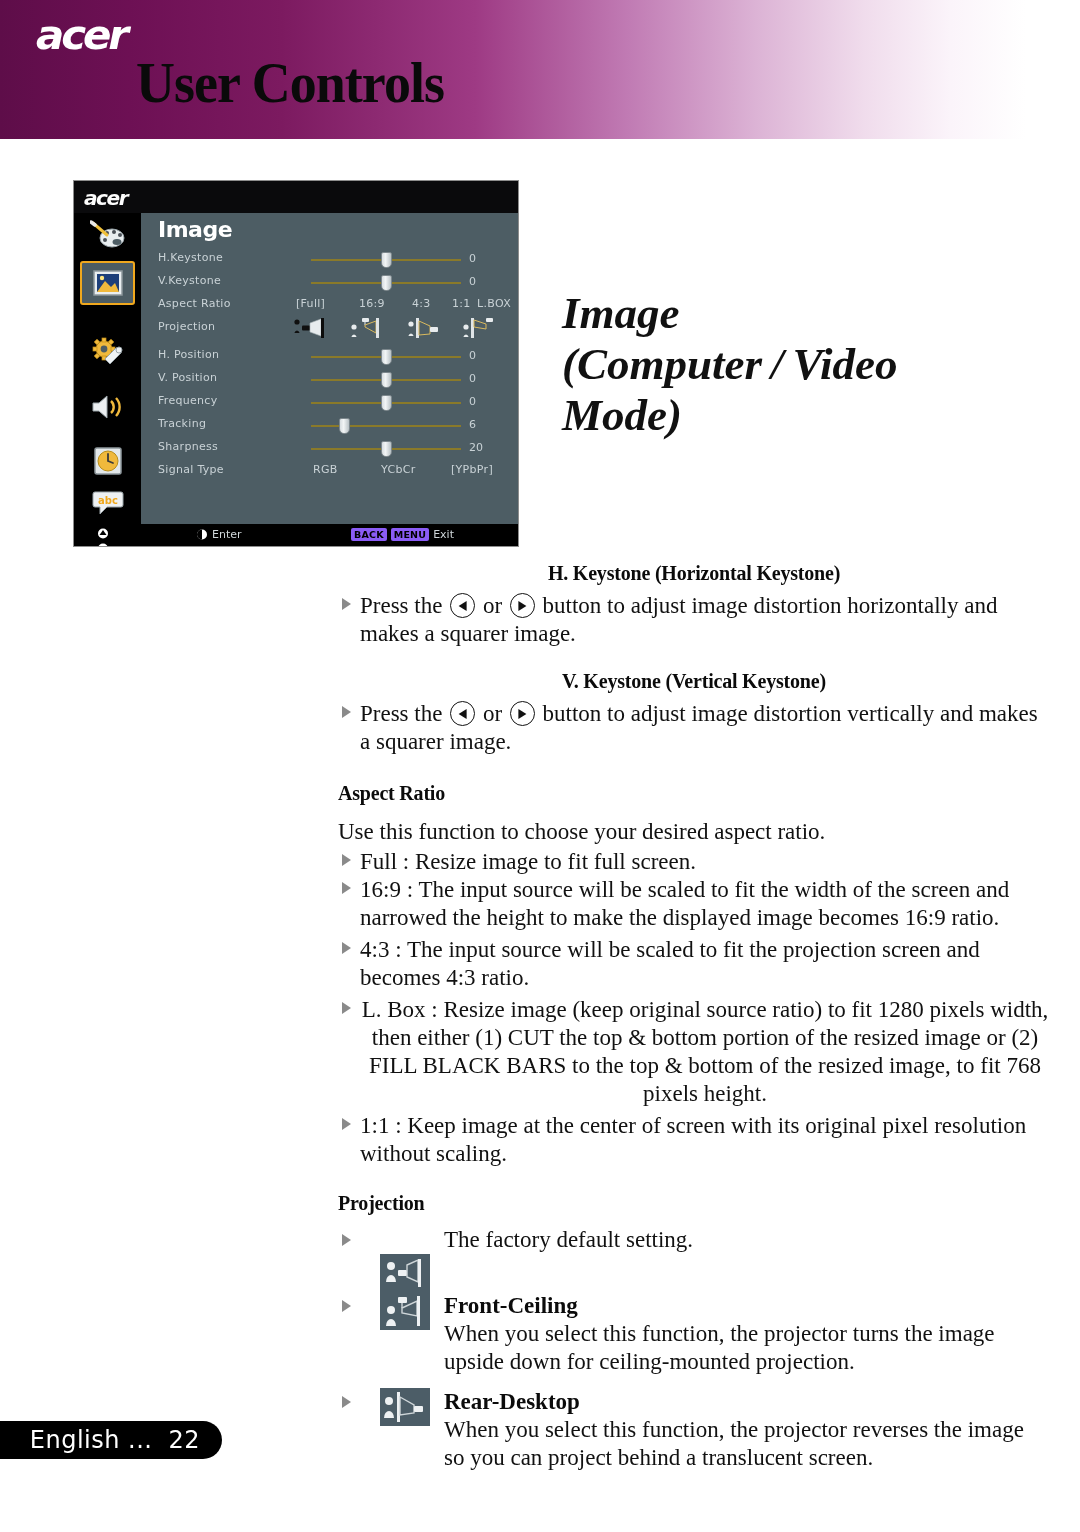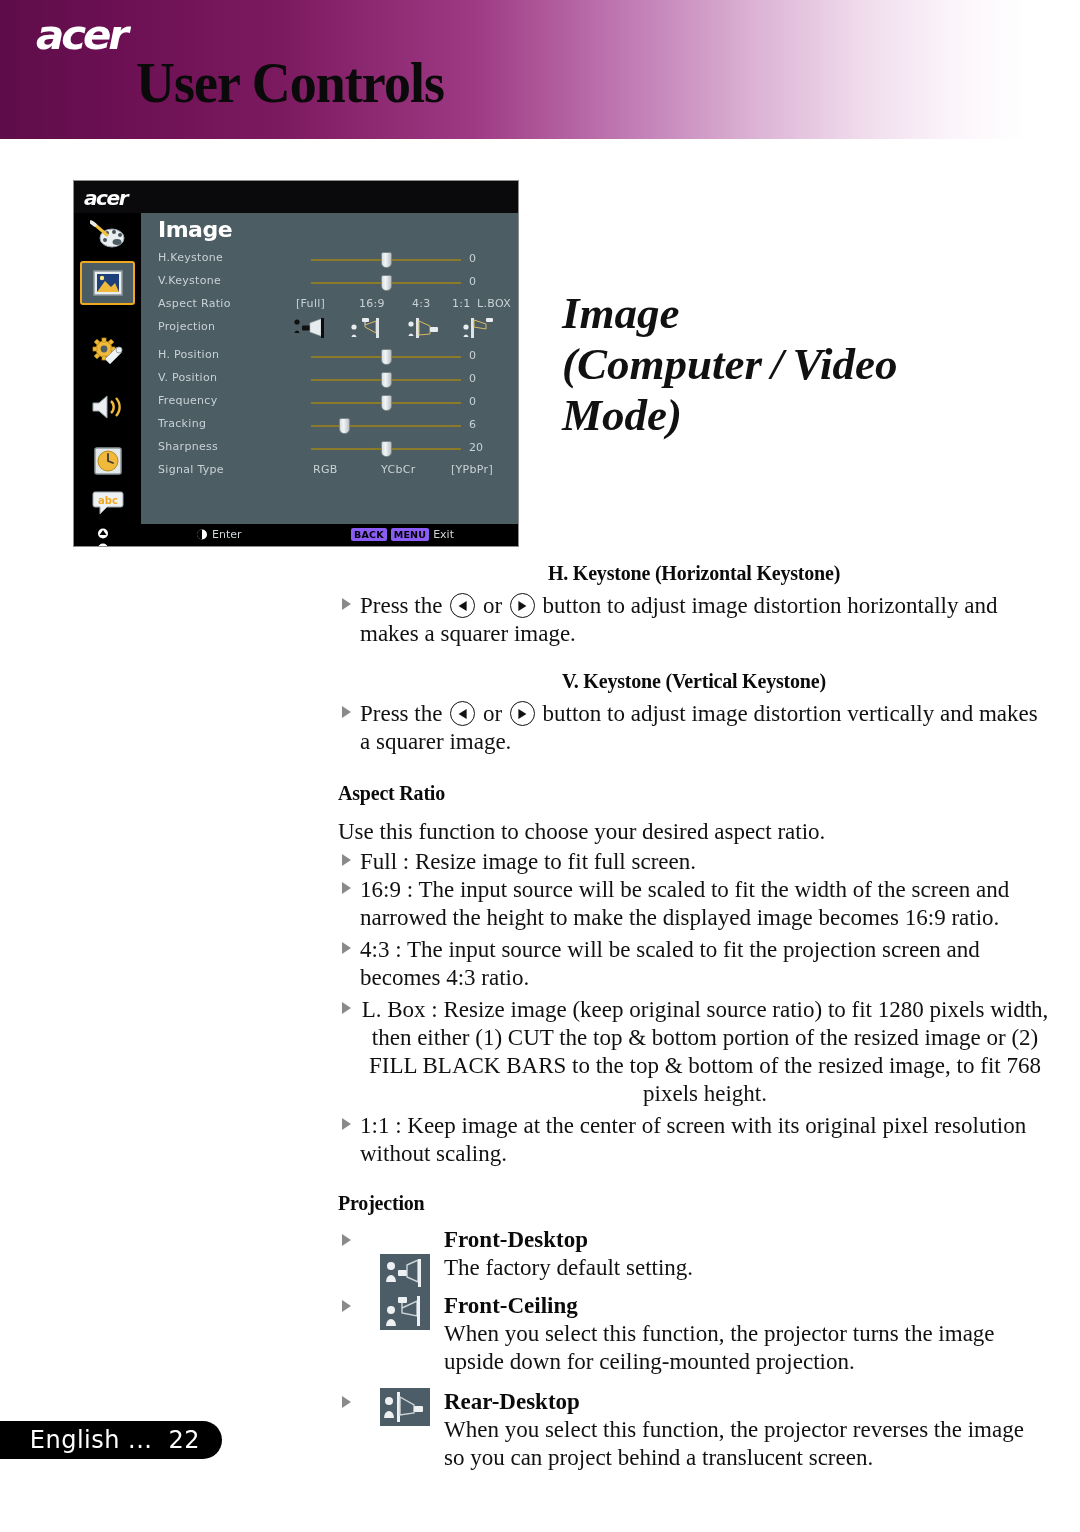--- a/index.html
+++ b/index.html
@@ -625,21 +625,20 @@
     <span class="proj-tri"></span>
     <div class="proj-ic" style="left:42px; top:28px;">
       <svg width="50" height="38" viewBox="0 0 50 38">
         <circle cx="11" cy="12" r="4" fill="#eef1f3"></circle>
         <path d="M6 28 a5 7 0 0 1 10 0 z" fill="#eef1f3"></path>
         <rect x="18" y="16" width="9" height="6" rx="1" fill="#eef1f3"></rect>
         <polygon points="27,11 38,6 38,28 27,23" fill="none" stroke="#cfd6d9" stroke-width="1.4"></polygon>
         <rect x="38" y="5" width="3" height="28" fill="#eef1f3"></rect>
       </svg>
     </div>
-    <div class="proj-name" style="margin-left:106px;">Front-Desktop</div>
     <div class="proj-desc" style="margin-left:106px;">The factory default setting.</div>
   </div>
 
   <div class="proj-row" style="height:90px; margin-top:4px;">
     <span class="proj-tri"></span>
     <div class="proj-ic" style="left:42px; top:0px;">
       <svg width="50" height="38" viewBox="0 0 50 38">
         <circle cx="11" cy="18" r="4" fill="#eef1f3"></circle>
         <path d="M6 34 a5 7 0 0 1 10 0 z" fill="#eef1f3"></path>
         <rect x="18" y="5" width="9" height="6" rx="1" fill="#eef1f3"></rect>

